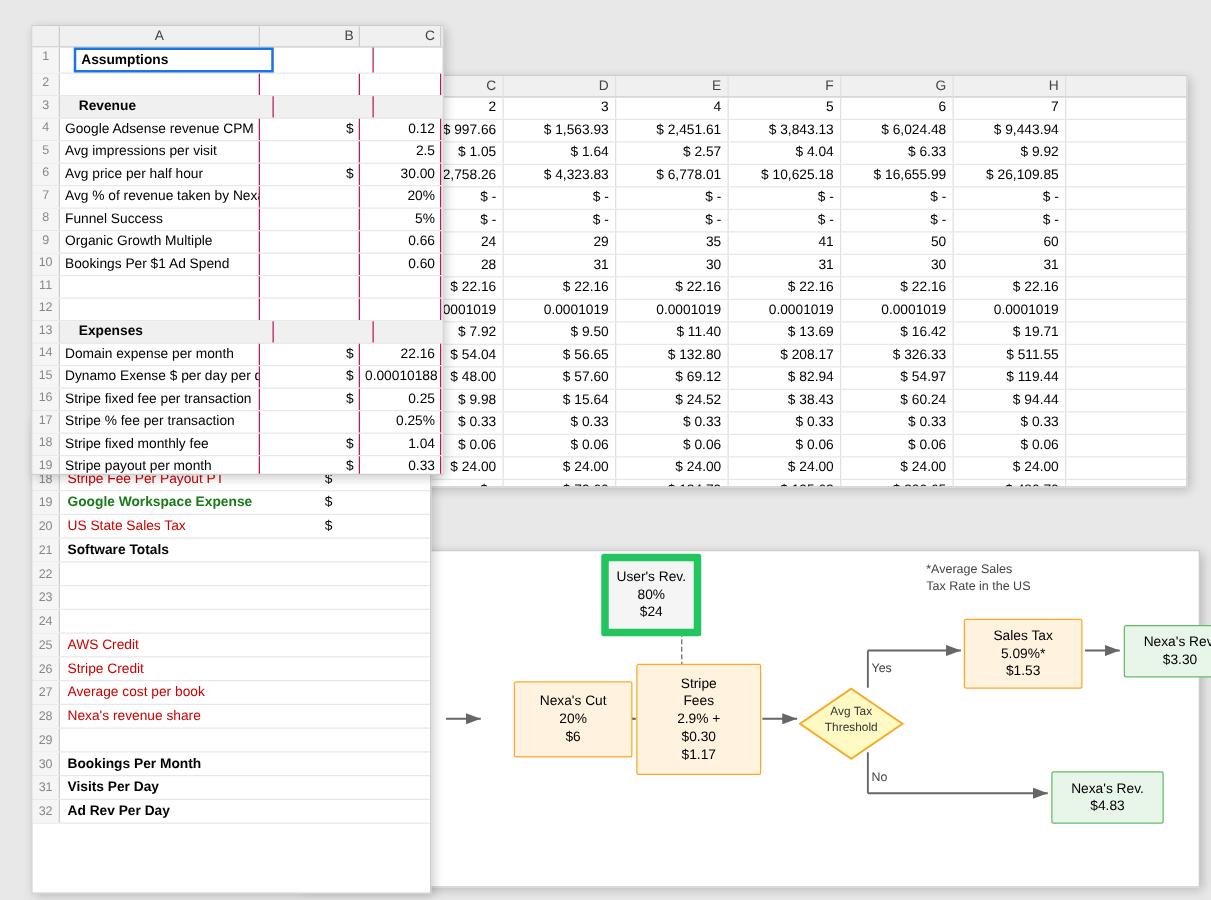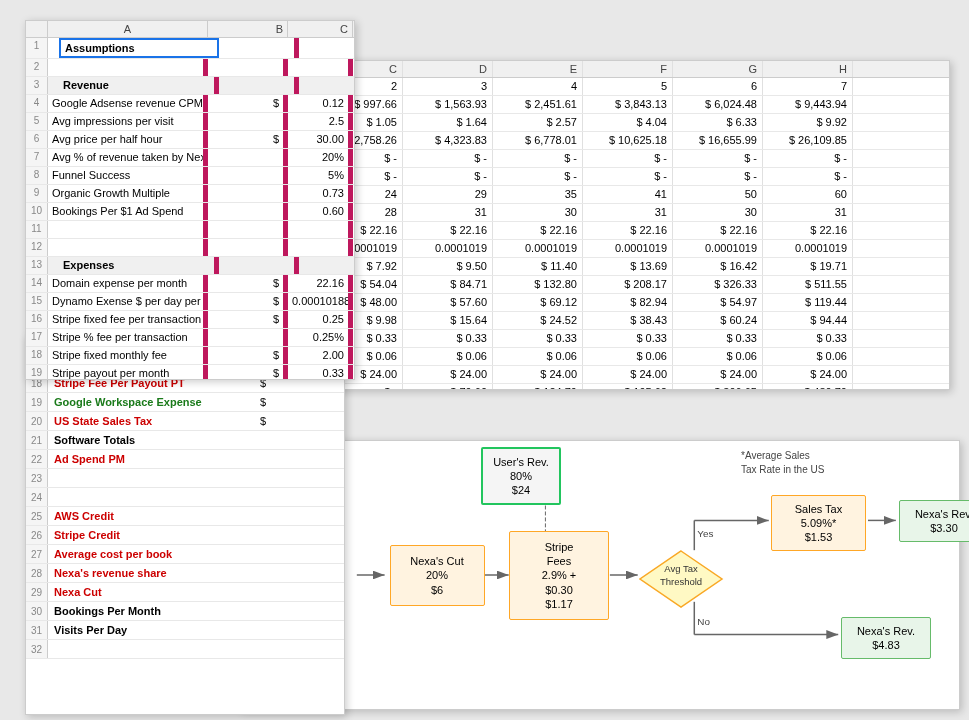--- a/index.html
+++ b/index.html
@@ -53,21 +53,21 @@
       font-size: 10px;
       color: #888;
       background: #f5f5f5;
       border-right: 1px solid #ccc;
       padding: 2px 0;
     }
 
     .ss-cell {
       font-size: 11px;
       padding: 2px 4px;
-      border-right: 5px solid #be185d;
+      border-right: 1px solid #be185d;
       white-space: nowrap;
       overflow: hidden;
     }
 
     .cell-a { width: 160px; min-width: 160px; }
     .cell-b { width: 80px; min-width: 80px; text-align: right; }
     .cell-c { width: 65px; min-width: 65px; text-align: right; }
 
     .bold { font-weight: bold; margin-left: 11px; }
 
@@ -121,21 +121,21 @@
       position: absolute;
       display: flex;
       align-items: center;
       justify-content: center;
       text-align: center;
       font-size: 11px;
       line-height: 1.3;
     }
 
     .fc-rect {
-      border: 2px solid #22c55e;
+      border: 6px solid #22c55e;
       background: #f5f5f5;
       padding: 6px;
       border-radius: 2px;
     }
 
     .fc-rect-green {
       border: 1px solid #66bb6a;
       background: #e8f5e9;
       padding: 6px;
       border-radius: 2px;
@@ -227,21 +227,21 @@
     <div class="ss-row-num">8</div>
     <div class="ss-cell cell-a">Funnel Success</div>
     <div class="ss-cell cell-b"></div>
     <div class="ss-cell cell-c">5%</div>
   </div>
 
   <div class="ss-row">
     <div class="ss-row-num">9</div>
     <div class="ss-cell cell-a">Organic Growth Multiple</div>
     <div class="ss-cell cell-b"></div>
-    <div class="ss-cell cell-c">0.73</div>
+    <div class="ss-cell cell-c">0.66</div>
   </div>
 
   <div class="ss-row">
     <div class="ss-row-num">10</div>
     <div class="ss-cell cell-a">Bookings Per $1 Ad Spend</div>
     <div class="ss-cell cell-b"></div>
     <div class="ss-cell cell-c">0.60</div>
   </div>
 
   <div class="ss-row">
@@ -289,21 +289,21 @@
     <div class="ss-row-num">17</div>
     <div class="ss-cell cell-a">Stripe % fee per transaction</div>
     <div class="ss-cell cell-b"></div>
     <div class="ss-cell cell-c">0.25%</div>
   </div>
 
   <div class="ss-row">
     <div class="ss-row-num">18</div>
     <div class="ss-cell cell-a">Stripe fixed monthly fee</div>
     <div class="ss-cell cell-b" style="text-align:right;">$</div>
-    <div class="ss-cell cell-c">2.00</div>
+    <div class="ss-cell cell-c">1.04</div>
   </div>
 
   <div class="ss-row">
     <div class="ss-row-num">19</div>
     <div class="ss-cell cell-a">Stripe payout per month</div>
     <div class="ss-cell cell-b" style="text-align:right;">$</div>
     <div class="ss-cell cell-c">0.33</div>
   </div>
 
 </div>
@@ -446,21 +446,21 @@
     <div class="dc">$ 11.40</div>
     <div class="dc">$ 13.69</div>
     <div class="dc">$ 16.42</div>
     <div class="dc">$ 19.71</div>
   </div>
 
   <div class="drow">
     <div class="drn">11</div>
     <div class="dc">$ 95.21</div>
     <div class="dc">$ 54.04</div>
-    <div class="dc">$ 84.71</div>
+    <div class="dc">$ 56.65</div>
     <div class="dc">$ 132.80</div>
     <div class="dc">$ 208.17</div>
     <div class="dc">$ 326.33</div>
     <div class="dc">$ 511.55</div>
   </div>
 
   <div class="drow">
     <div class="drn">12</div>
     <div class="dc">$ 40.00</div>
     <div class="dc">$ 48.00</div>
@@ -526,21 +526,21 @@
     <div class="dc">$ 480.70</div>
   </div>
 </div>
 
 <div class="spreadsheet-bottom-left">
   <style>
     .blrow { display:flex; border-bottom:1px solid #e8e8e8; min-height:19px; align-items:center; }
     .blrn { width:22px;min-width:22px;text-align:center;font-size:10px;color:#888;background:#f5f5f5;border-right:1px solid #ccc;padding:2px 0;align-self:stretch;display:flex;align-items:center;justify-content:center; }
     .bllabel { font-size:11px;padding:2px 6px;width:200px;min-width:200px;overflow:hidden;white-space:nowrap; }
     .blval { font-size:11px;padding:2px 4px;width:22px;text-align:right; }
-    .row-red { color:#cc0000; font-weight:bold; }
+    .row-red { color:#cc0000; font-weight:normal; }
     .row-green-label { color:#1a7a1a; font-weight:bold; }
     .row-bold-label { font-weight:bold; }
   </style>
 
   <div class="blrow">
     <div class="blrn">16</div>
     <div class="bllabel row-red">Stripe Payout Fees pm</div>
     <div class="blval">$</div>
   </div>
 
@@ -569,21 +569,20 @@
   </div>
 
   <div class="blrow">
     <div class="blrn">21</div>
     <div class="bllabel row-bold-label">Software Totals</div>
     <div class="blval"></div>
   </div>
 
   <div class="blrow">
     <div class="blrn">22</div>
-    <div class="bllabel row-red">Ad Spend PM</div>
     <div class="blval"></div>
   </div>
 
   <div class="blrow">
     <div class="blrn">23</div>
     <div class="bllabel"></div>
   </div>
 
   <div class="blrow">
     <div class="blrn">24</div>
@@ -609,38 +608,38 @@
   </div>
 
   <div class="blrow">
     <div class="blrn">28</div>
     <div class="bllabel row-red">Nexa's revenue share</div>
     <div class="blval"></div>
   </div>
 
   <div class="blrow">
     <div class="blrn">29</div>
-    <div class="bllabel row-red">Nexa Cut</div>
     <div class="blval"></div>
   </div>
 
   <div class="blrow">
     <div class="blrn">30</div>
     <div class="bllabel row-bold-label">Bookings Per Month</div>
     <div class="blval"></div>
   </div>
 
   <div class="blrow">
     <div class="blrn">31</div>
     <div class="bllabel row-bold-label">Visits Per Day</div>
     <div class="blval"></div>
   </div>
 
   <div class="blrow">
     <div class="blrn">32</div>
+    <div class="bllabel row-bold-label">Ad Rev Per Day</div>
     <div class="blval"></div>
   </div>
 </div>
 
 <div class="flowchart-area">
 
   <svg class="flowchart-svg" viewBox="0 0 720 270">
 
     <defs>
       <marker id="arrowhead" markerWidth="8" markerHeight="6" refX="8" refY="3" orient="auto">
@@ -677,21 +676,21 @@
       User's Rev.<br>80%<br>$24
     </div>
   </div>
 
   <div class="fc-node" style="left:22px;top:110px;width:80px;height:55px;">
     <div class="fc-rect" style="width:80px;text-align:center;font-size:11px;padding:8px 4px;">
       Service<br>ex. $30
     </div>
   </div>
 
-  <div class="fc-node" style="left:143px;top:107px;width:106px;height:55px;">
+  <div class="fc-node" style="left:159px;top:107px;width:106px;height:55px;justify-content:flex-end;">
     <div class="fc-rect-orange" style="width:95px;text-align:center;font-size:11px;padding:8px 4px;">
       Nexa's Cut<br>20%<br>$6
     </div>
   </div>
 
   <div class="fc-node" style="left:268px;top:107px;width:100px;height:55px;">
     <div class="fc-rect-orange" style="width:100px;text-align:center;font-size:11px;padding:8px 21px;">
       Stripe Fees<br>2.9% + $0.30<br>$1.17
     </div>
   </div>

